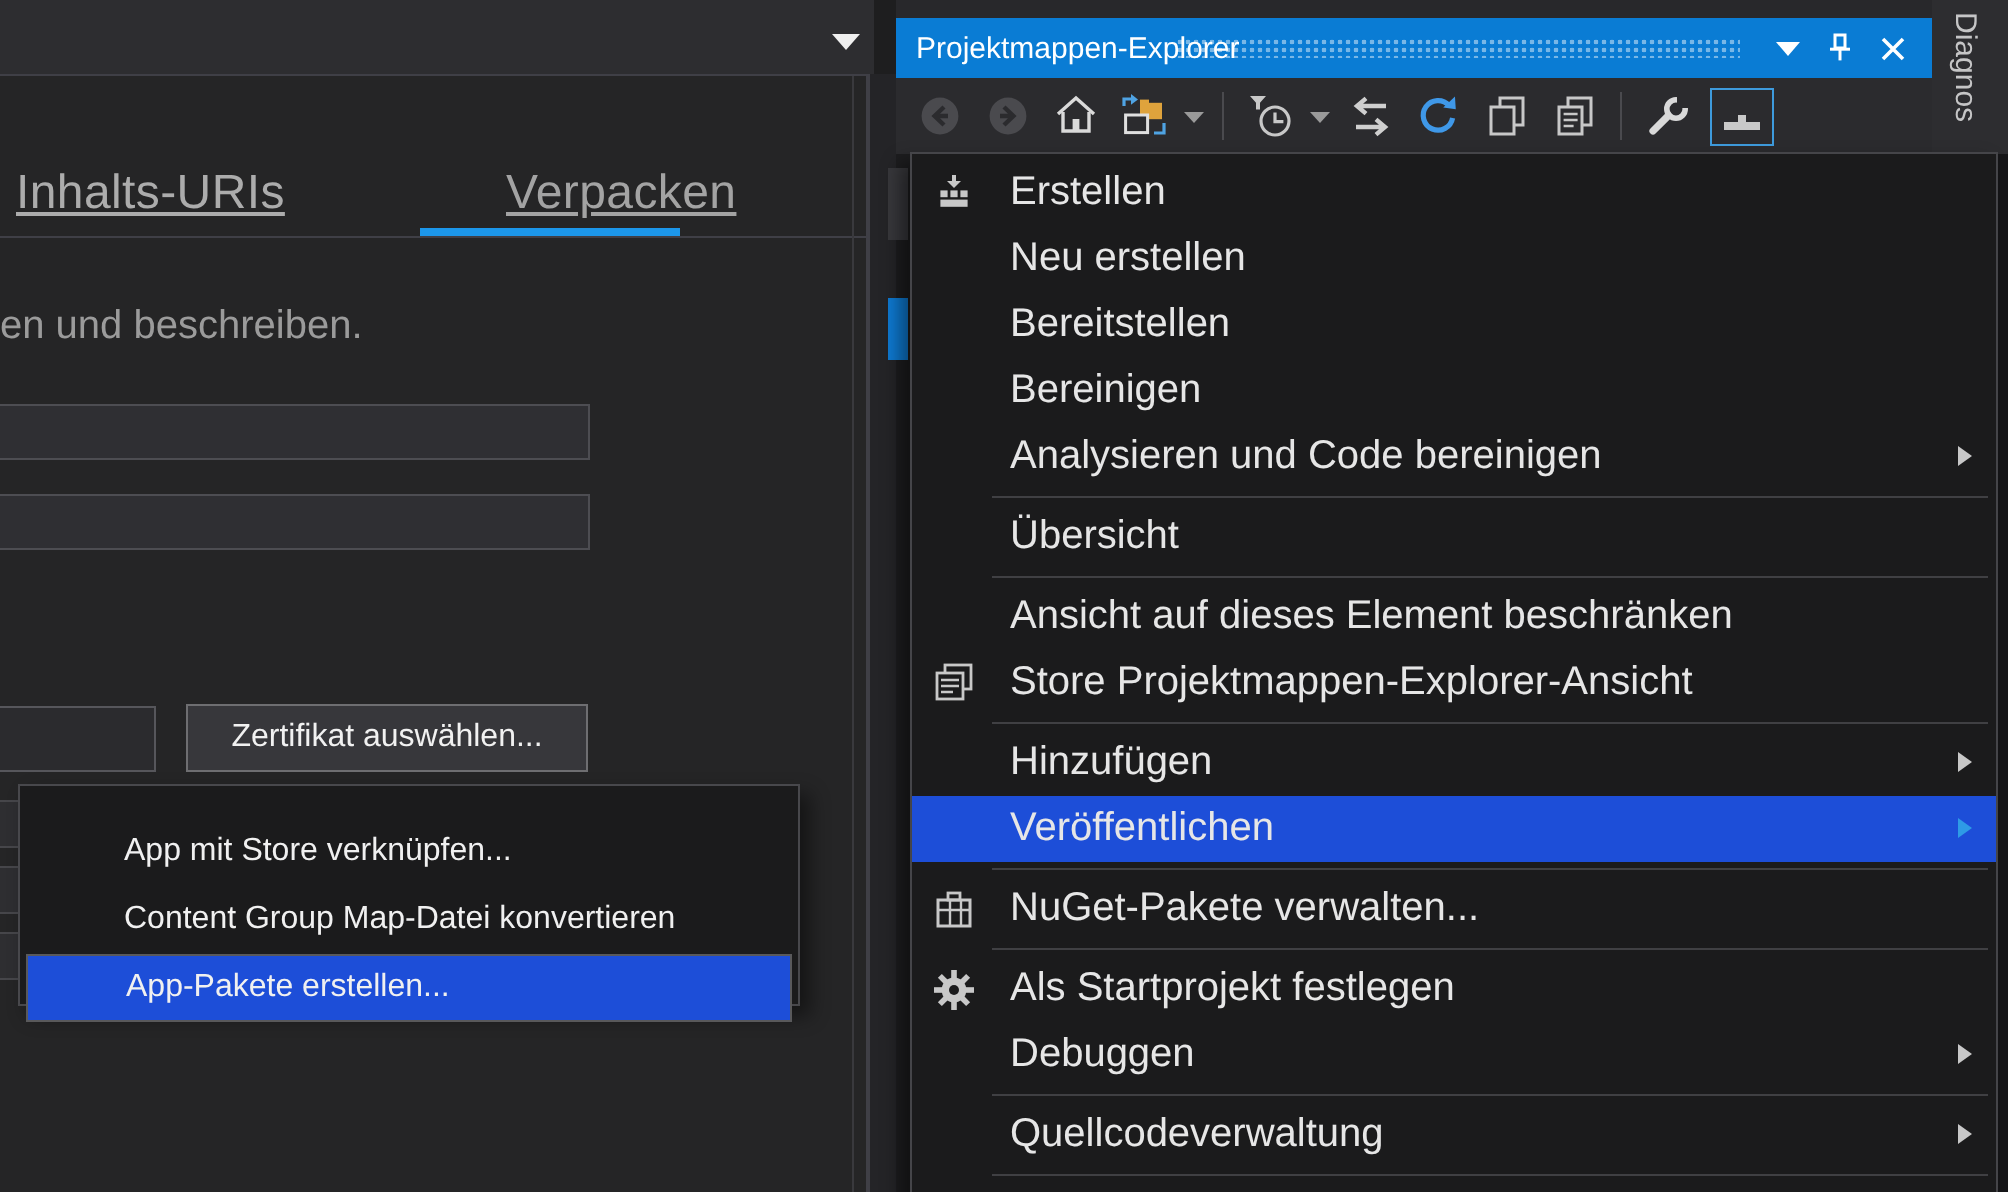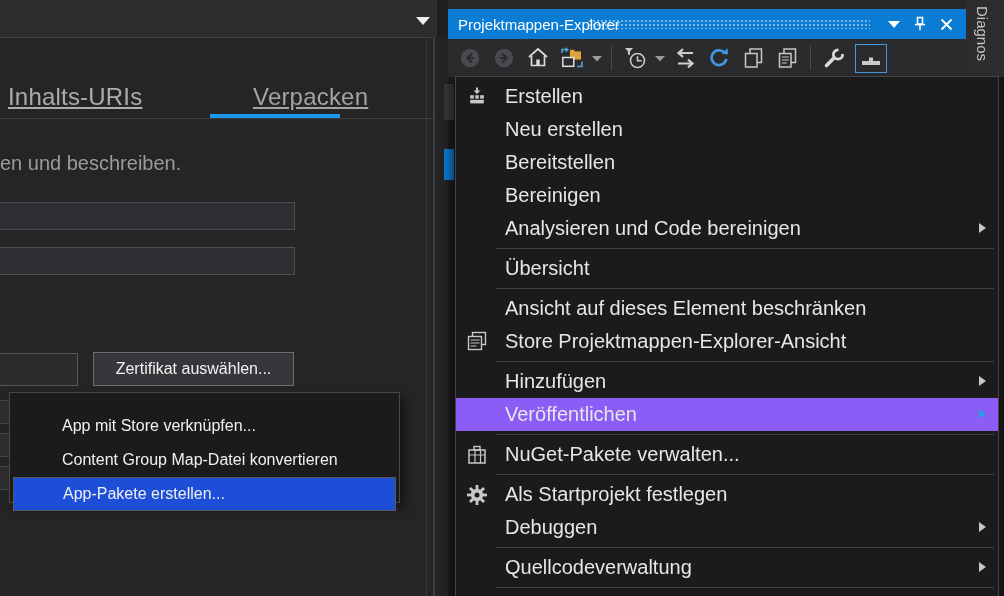--- a/index.html
+++ b/index.html
@@ -60,21 +60,21 @@
   .side-strip{position:absolute;left:966px;top:0;width:38px;height:77px;background:#2D2D30;overflow:hidden;}
   .side-strip-below{position:absolute;left:966px;top:77px;width:38px;height:519px;background:#161618;}
   .vert-label{position:absolute;left:8px;top:6px;writing-mode:vertical-rl;font-size:15px;color:#C5C5C6;white-space:nowrap;}
 
   
   .ctx-menu{position:absolute;left:455px;top:76px;width:544px;height:560px;background:#1B1B1C;
     border:1px solid #454549;border-bottom:none;box-shadow:-5px 5px 9px rgba(0,0,0,.45);
     padding-top:3px;}
   .mi{position:relative;height:33px;display:flex;align-items:center;color:#E6E6E6;font-size:20px;
     padding-left:49px;cursor:default;white-space:nowrap;}
-  .mi.hl{background:#8b5cf6;}
+  .mi.hl{background:#1d4ed8;}
   .mi .mic{position:absolute;left:6px;top:0;width:30px;height:33px;display:flex;align-items:center;justify-content:center;}
   .mi .arrow{position:absolute;right:12px;top:11px;width:0;height:0;
     border-top:5.5px solid transparent;border-bottom:5.5px solid transparent;border-left:7px solid #C8C8C8;}
   .mi.hl .arrow{border-left-color:#2E9BE6;}
   .msep{height:1px;background:#404043;margin:3px 4px 3px 40px;}
 
   
   .sub-menu{position:absolute;left:9px;top:392px;width:391px;height:111px;background:#1B1B1C;
     border:1px solid #48484C;box-shadow:5px 5px 9px rgba(0,0,0,.45);padding-top:16px;}
   .smi{position:relative;height:34px;display:flex;align-items:center;color:#F0F0F0;font-size:16px;

